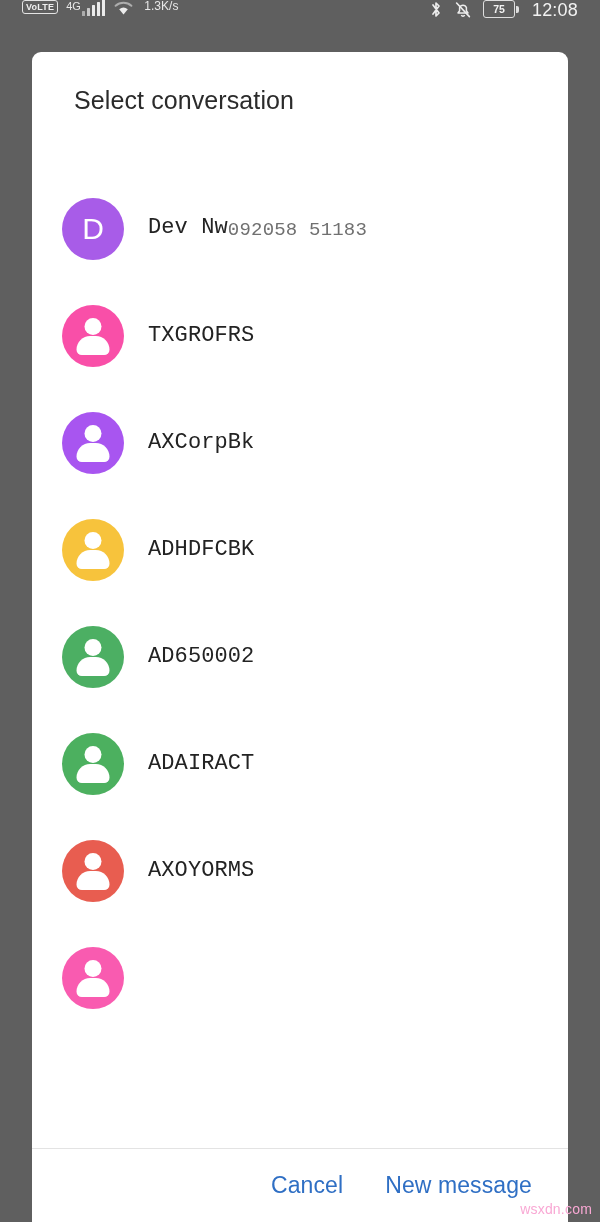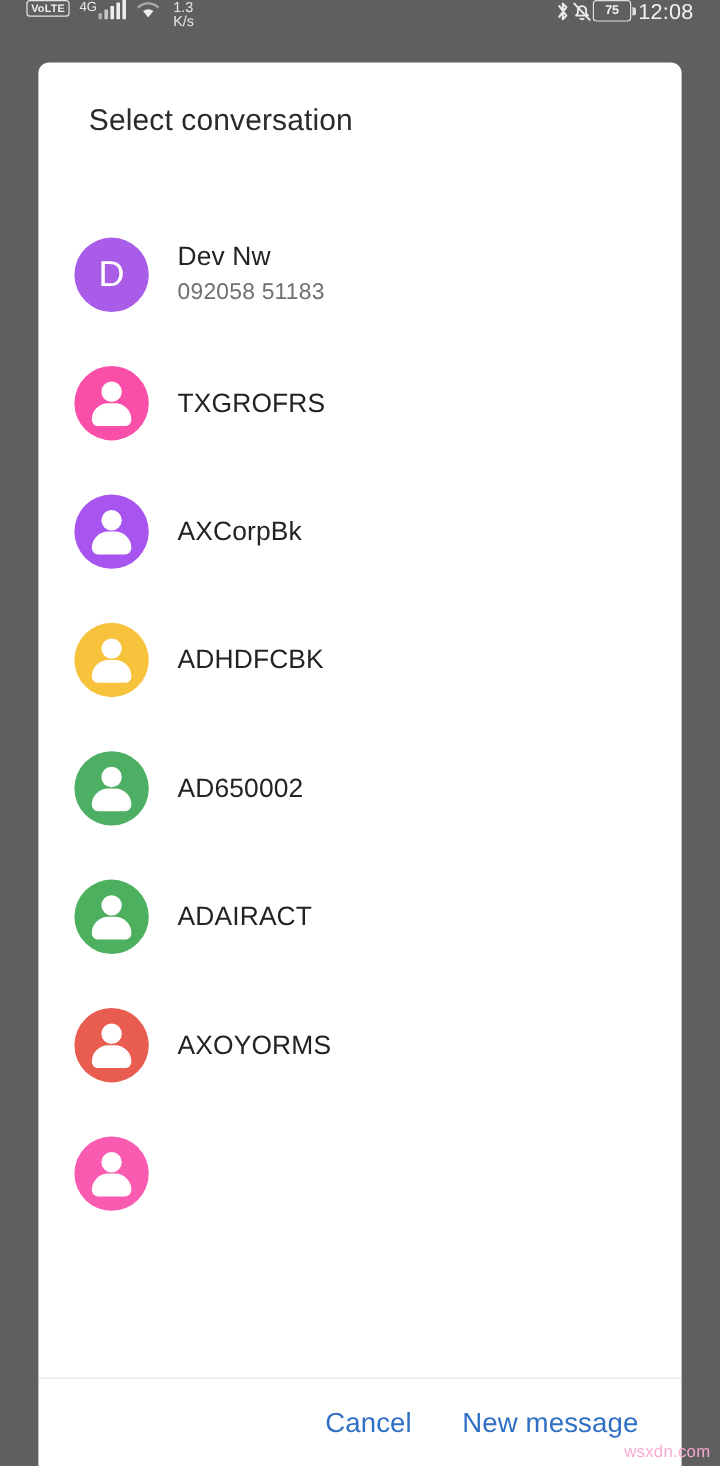--- a/index.html
+++ b/index.html
@@ -27,21 +27,21 @@
     padding: 0 22px;
     box-sizing: border-box;
     color: #e8e8e8;
   }
   .status-left, .status-right {
     display: flex;
     align-items: flex-start;
     height: 100%;
   }
   .status-left { gap: 8px; }
-  .status-right { }
+  .status-right { gap: 11px; }
 
   .volte-badge {
     border: 1.5px solid #e4e4e4;
     border-radius: 3px;
     font-size: 9px;
     font-weight: bold;
     letter-spacing: .2px;
     padding: 1px 3px 1px 3px;
     line-height: 10px;
     color: #efefef;
@@ -73,21 +73,21 @@
   }
   .bars i:nth-child(1) { height: 5px;  opacity: .55;}
   .bars i:nth-child(2) { height: 8px;  opacity: .75;}
   .bars i:nth-child(3) { height: 11px; }
   .bars i:nth-child(4) { height: 14px; }
   .bars i:nth-child(5) { height: 17px; }
 
   .wifi { width: 21px; height: 16px; position: relative; }
   .speed {
     display: flex;
-    flex-direction: column;
+    flex-direction: row;
     align-items: flex-start;
     line-height: 12px;
     font-size: 12px;
     margin-left: 2px;
   }
   .speed span { display: block; }
 
   .bt  { width: 14px; height: 19px; }
   .bell{ width: 18px; height: 19px; }
 
@@ -180,22 +180,23 @@
     position: absolute;
     bottom: 12px; left: 50%;
     transform: translateX(-50%);
     width: 33px; height: 19px;
     border-radius: 18px 18px 7px 7px;
     background: #fff;
   }
   .row-text {
     margin-left: 24px;
     display: flex;
-    flex-direction: column;
+    flex-direction: row;
     justify-content: center;
+    font-family: Liberation Mono, monospace;
   }
   .row-name {
     font-size: 22px;
     color: #232323;
     line-height: 28px;
     letter-spacing: .1px;
   }
   .row-sub {
     font-size: 19px;
     color: #707070;

